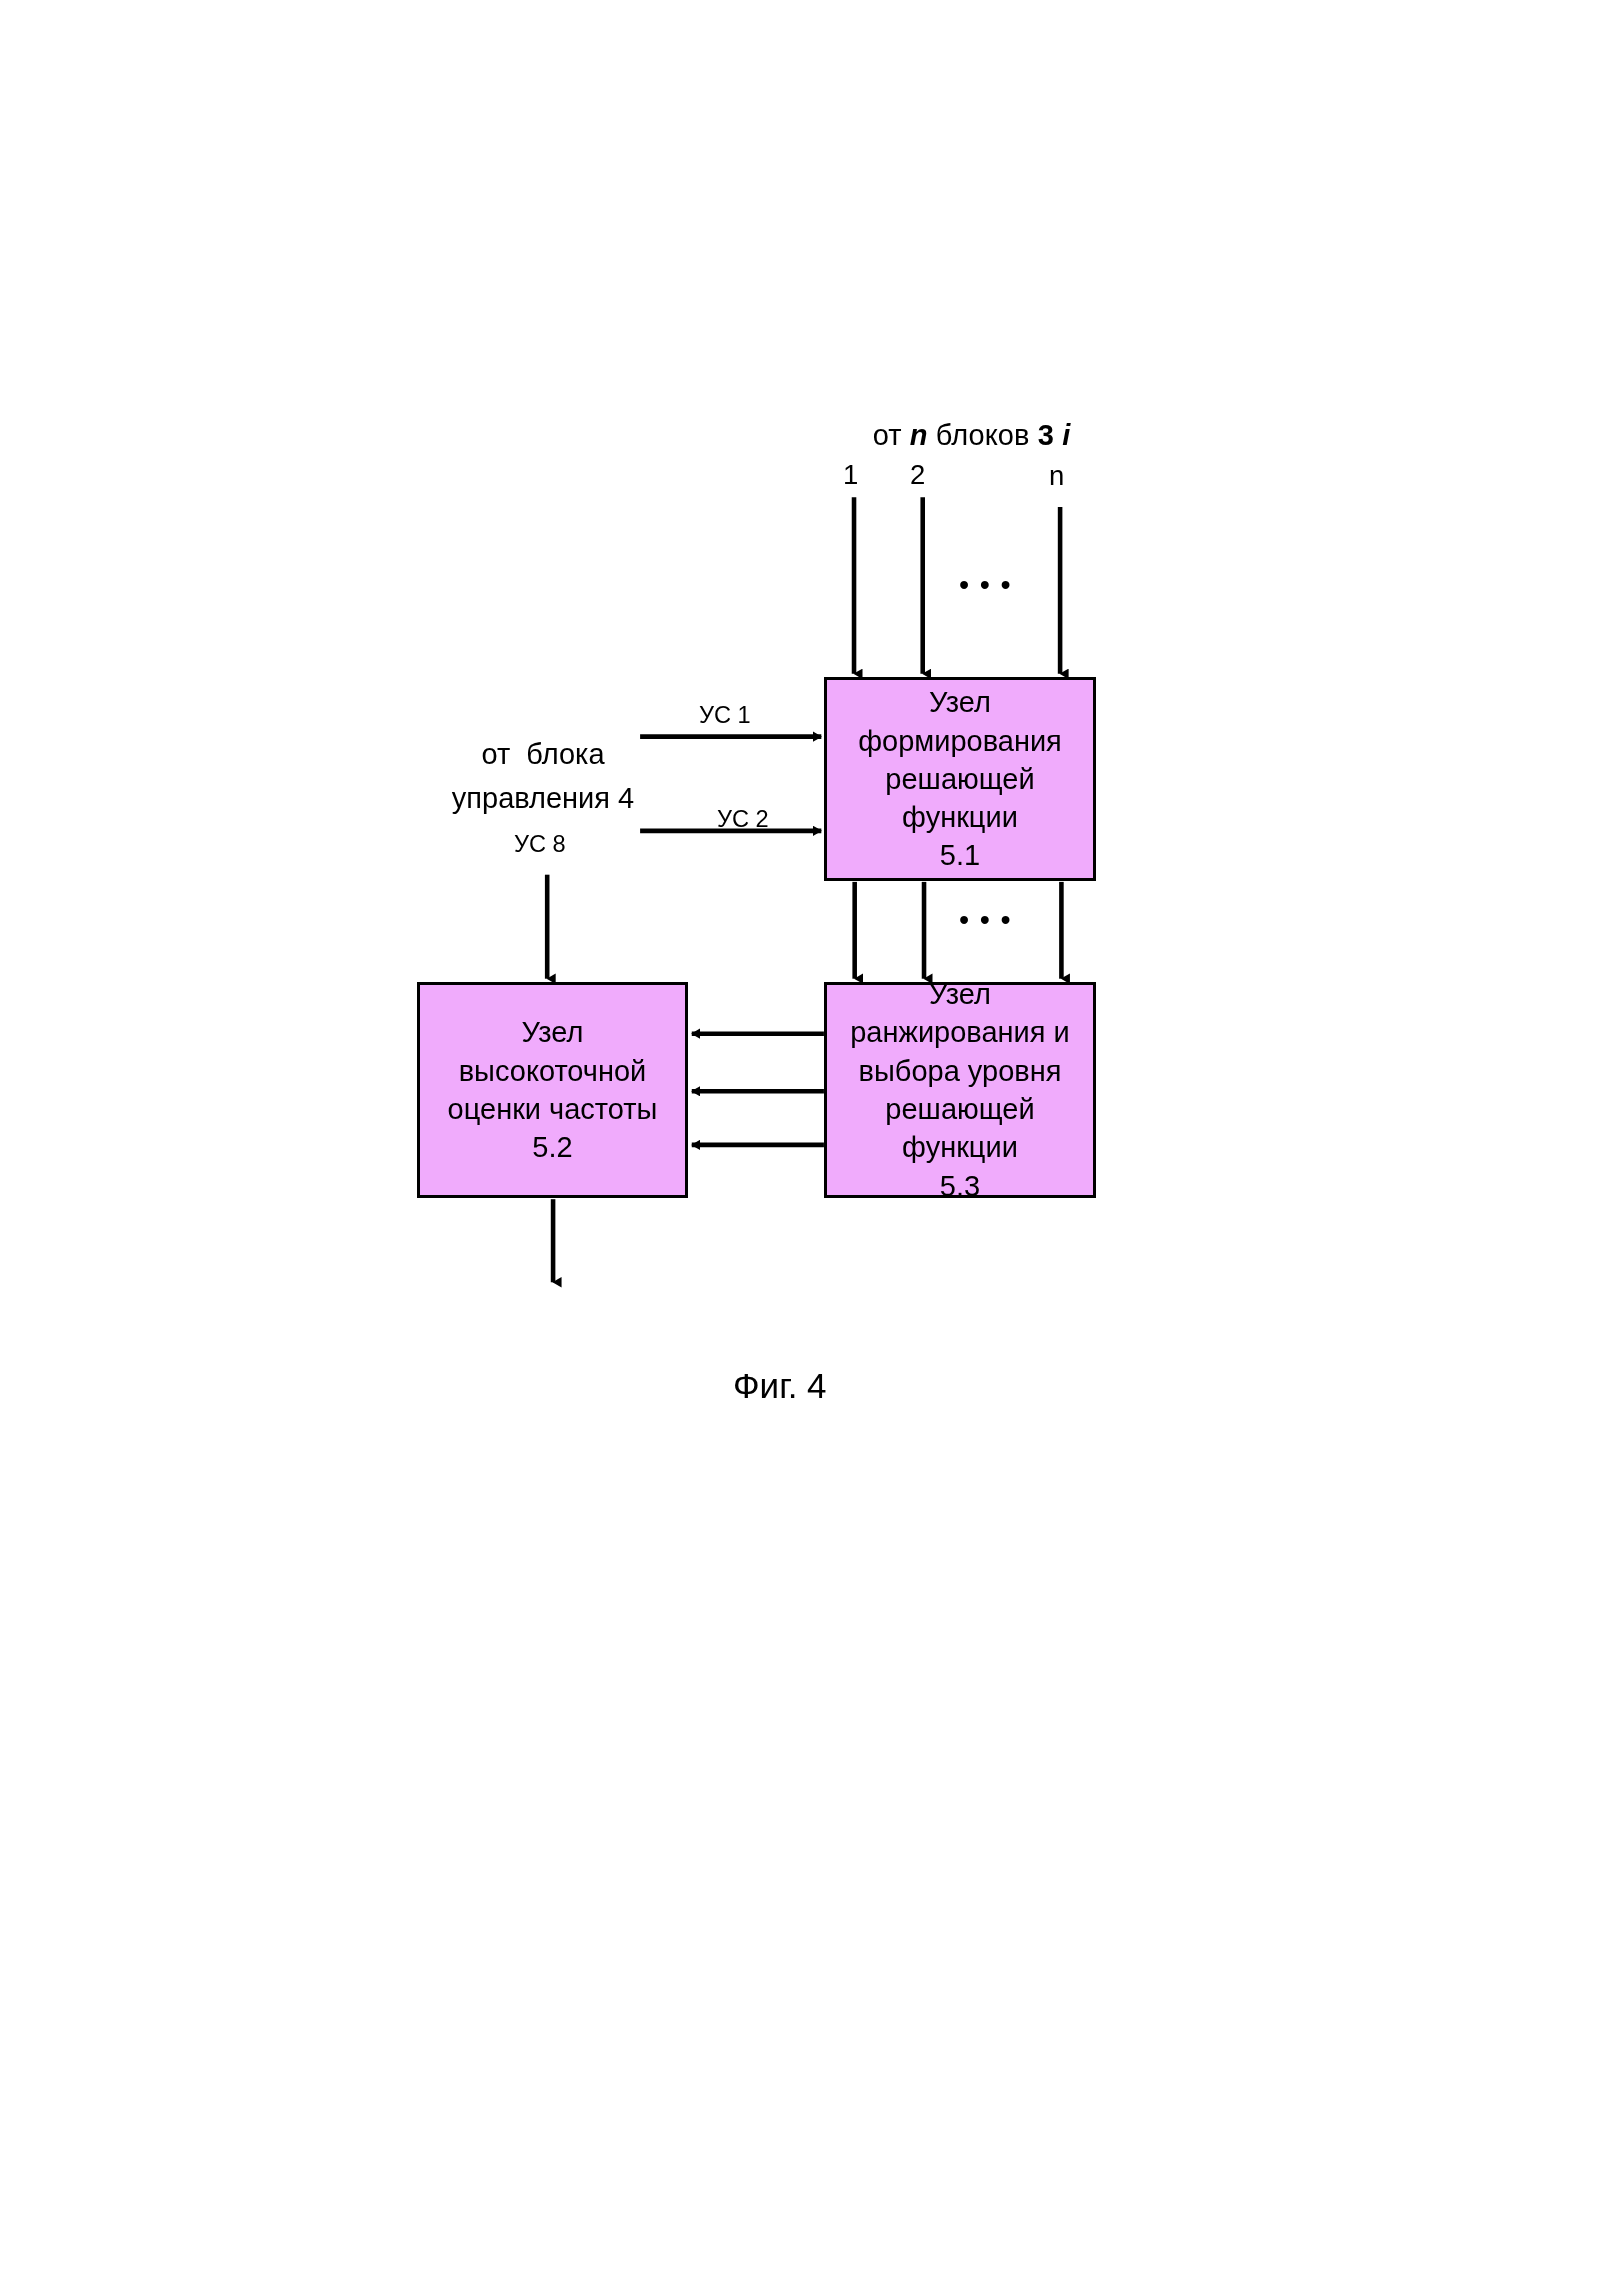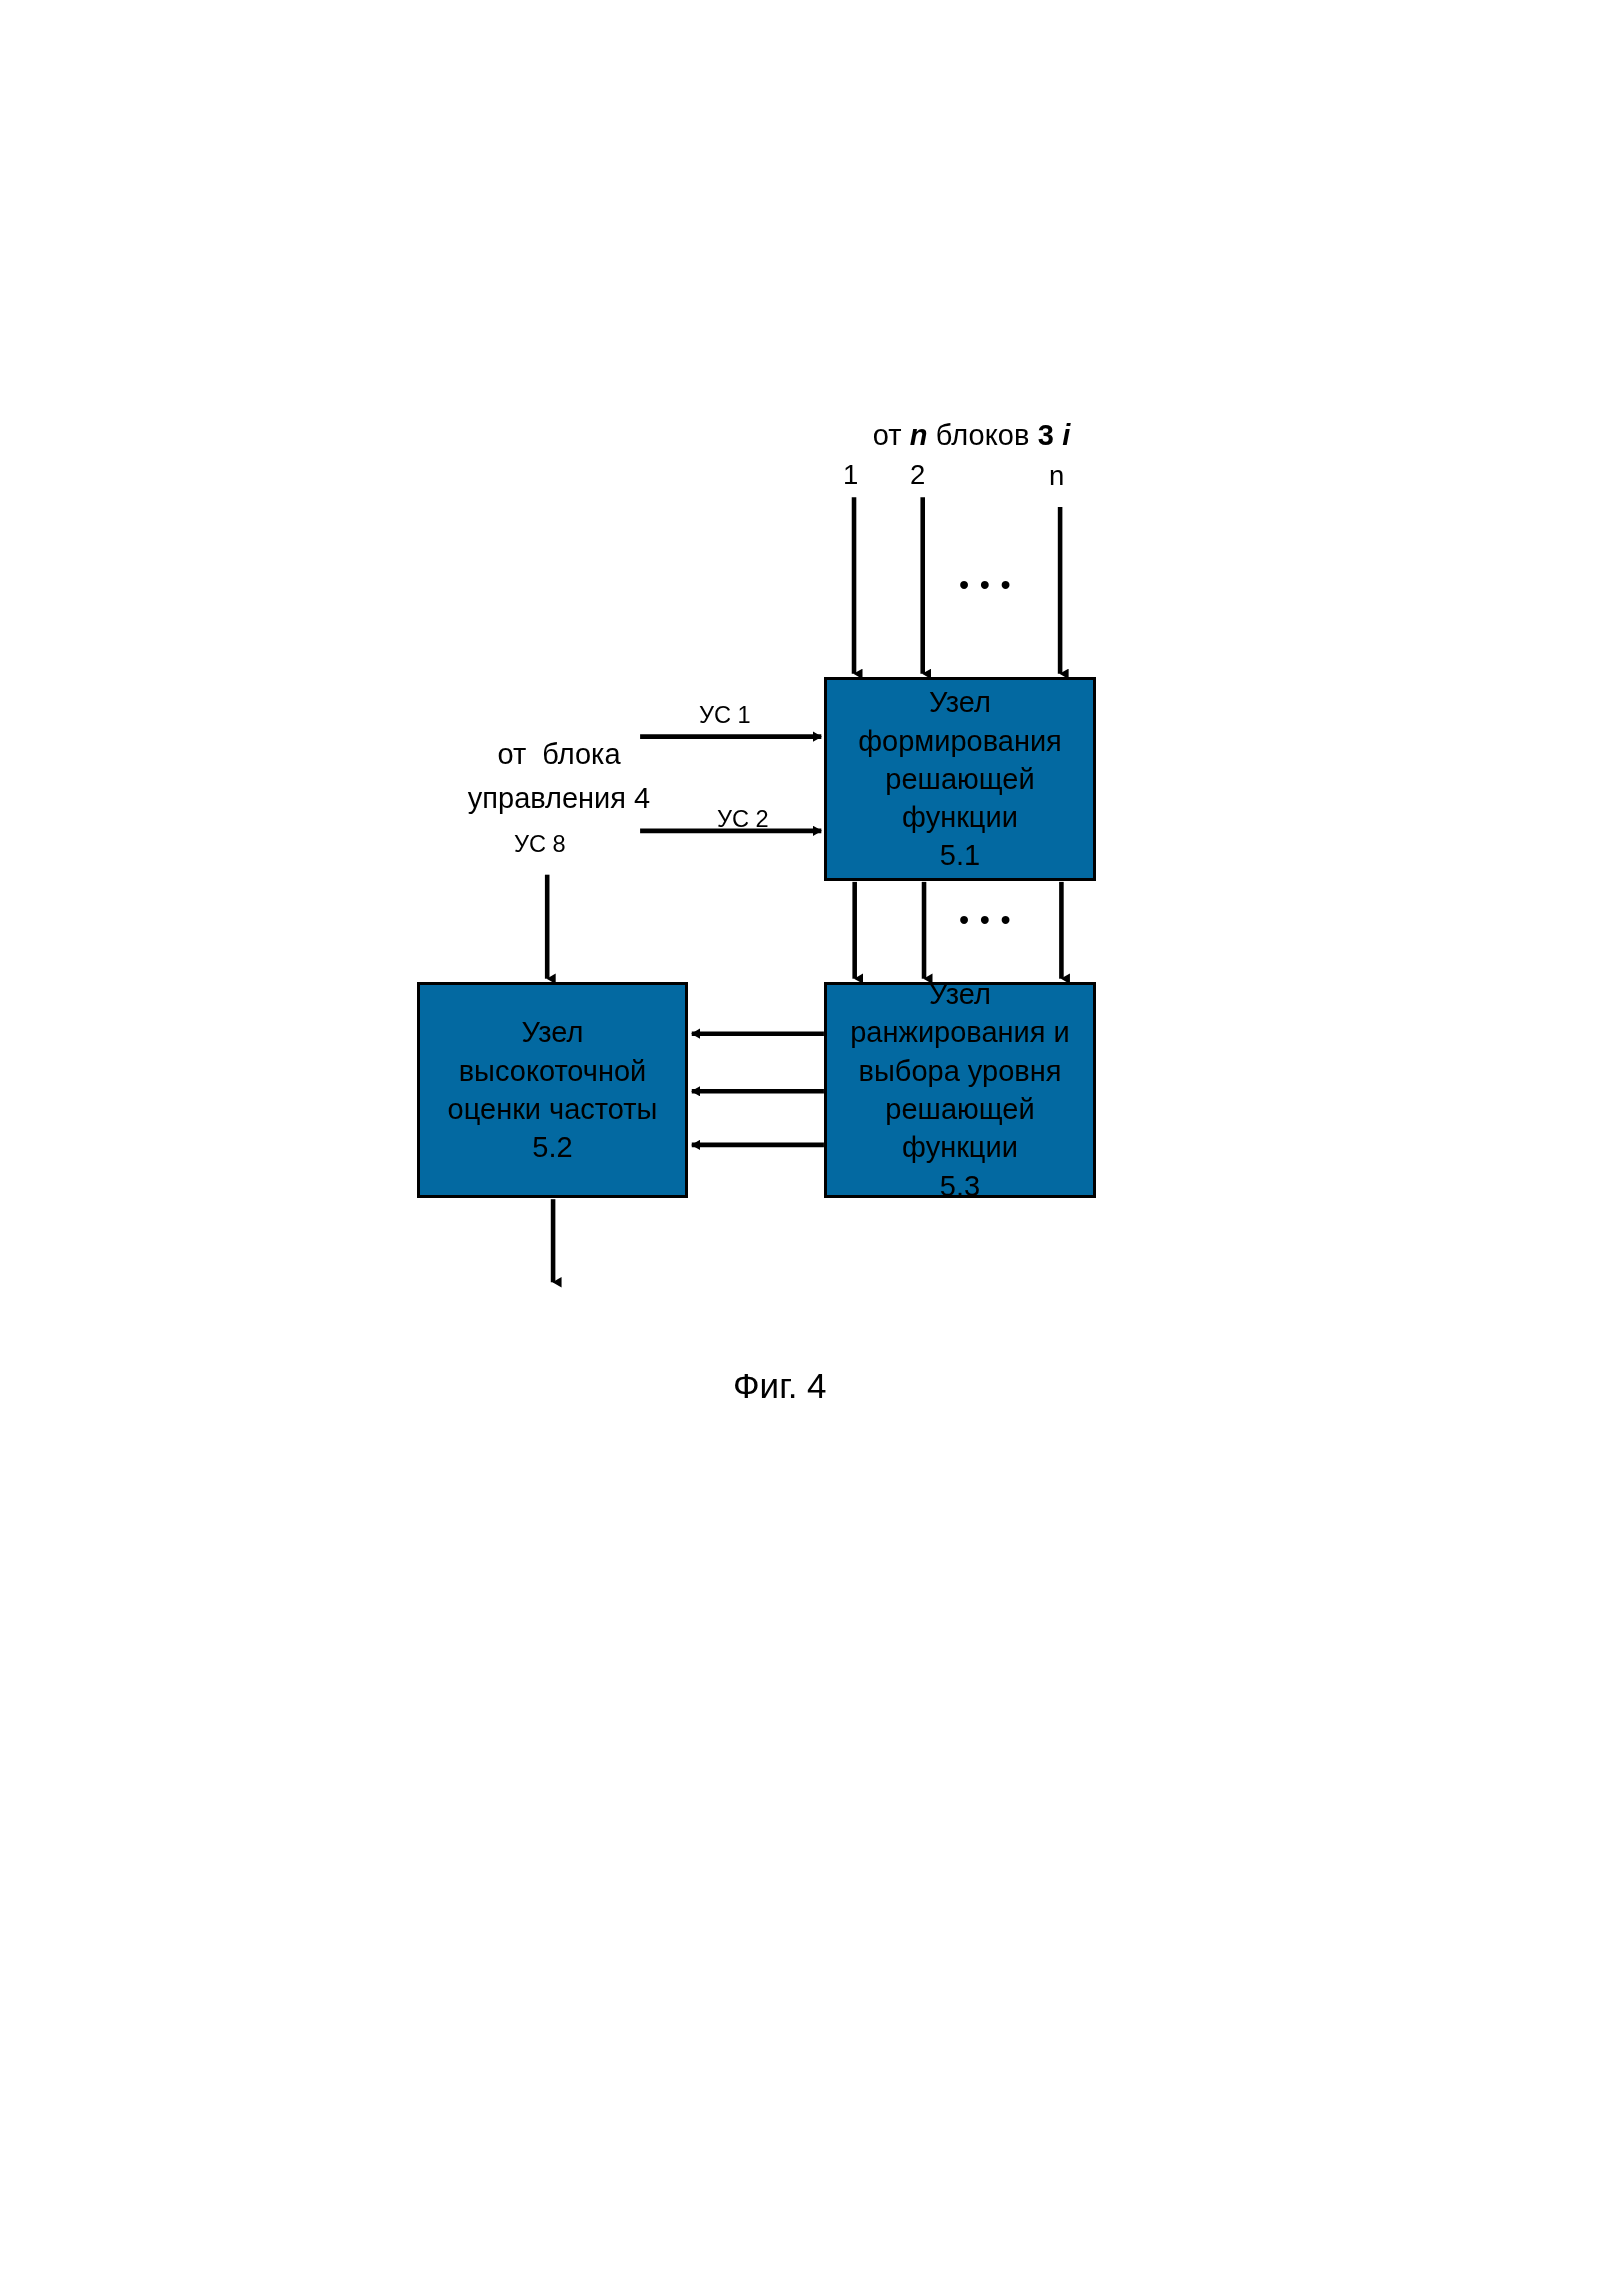--- a/index.html
+++ b/index.html
@@ -24,21 +24,21 @@
   }
   .lbl {
     position: absolute;
     white-space: pre;
     line-height: 1.26;
     color: #000;
   }
   .box {
     position: absolute;
     border: 3.9px solid #000;
-    background: #0369a1;
+    background: #f0abfc;
     box-sizing: border-box;
     display: flex;
     align-items: center;
     justify-content: center;
     text-align: center;
   }
   .box-text {
     font-size: 29px;
     line-height: 1.32;
     white-space: pre-line;
@@ -83,21 +83,21 @@
   </div>
 
   <div class="lbl port-num" style="left:843px; top:458px;">1</div>
   <div class="lbl port-num" style="left:910px; top:458px;">2</div>
   <div class="lbl port-num" style="left:1049px; top:459px;">n</div>
 
   <div class="lbl" style="left:959px; top:567px; font-size:29px; letter-spacing:1.3px;">• • •</div>
 
   <div class="lbl" style="left:959px; top:902px; font-size:29px; letter-spacing:1.3px;">• • •</div>
 
-  <div class="lbl side-note" style="left:448px; top:733px; width:222px;">от  блока
+  <div class="lbl side-note" style="left:432px; top:733px; width:222px;">от  блока
 управления 4</div>
 
   <div class="lbl sig-lbl" style="left:699px; top:701px;">УС 1</div>
   <div class="lbl sig-lbl" style="left:717px; top:761px;margin-top:44px;">УС 2</div>
   <div class="lbl sig-lbl" style="left:514px; top:830px;">УС 8</div>
 
   <div class="box" style="left:824px; top:677px; width:272px; height:204px;">
     <div class="box-text">Узел
 формирования
 решающей

